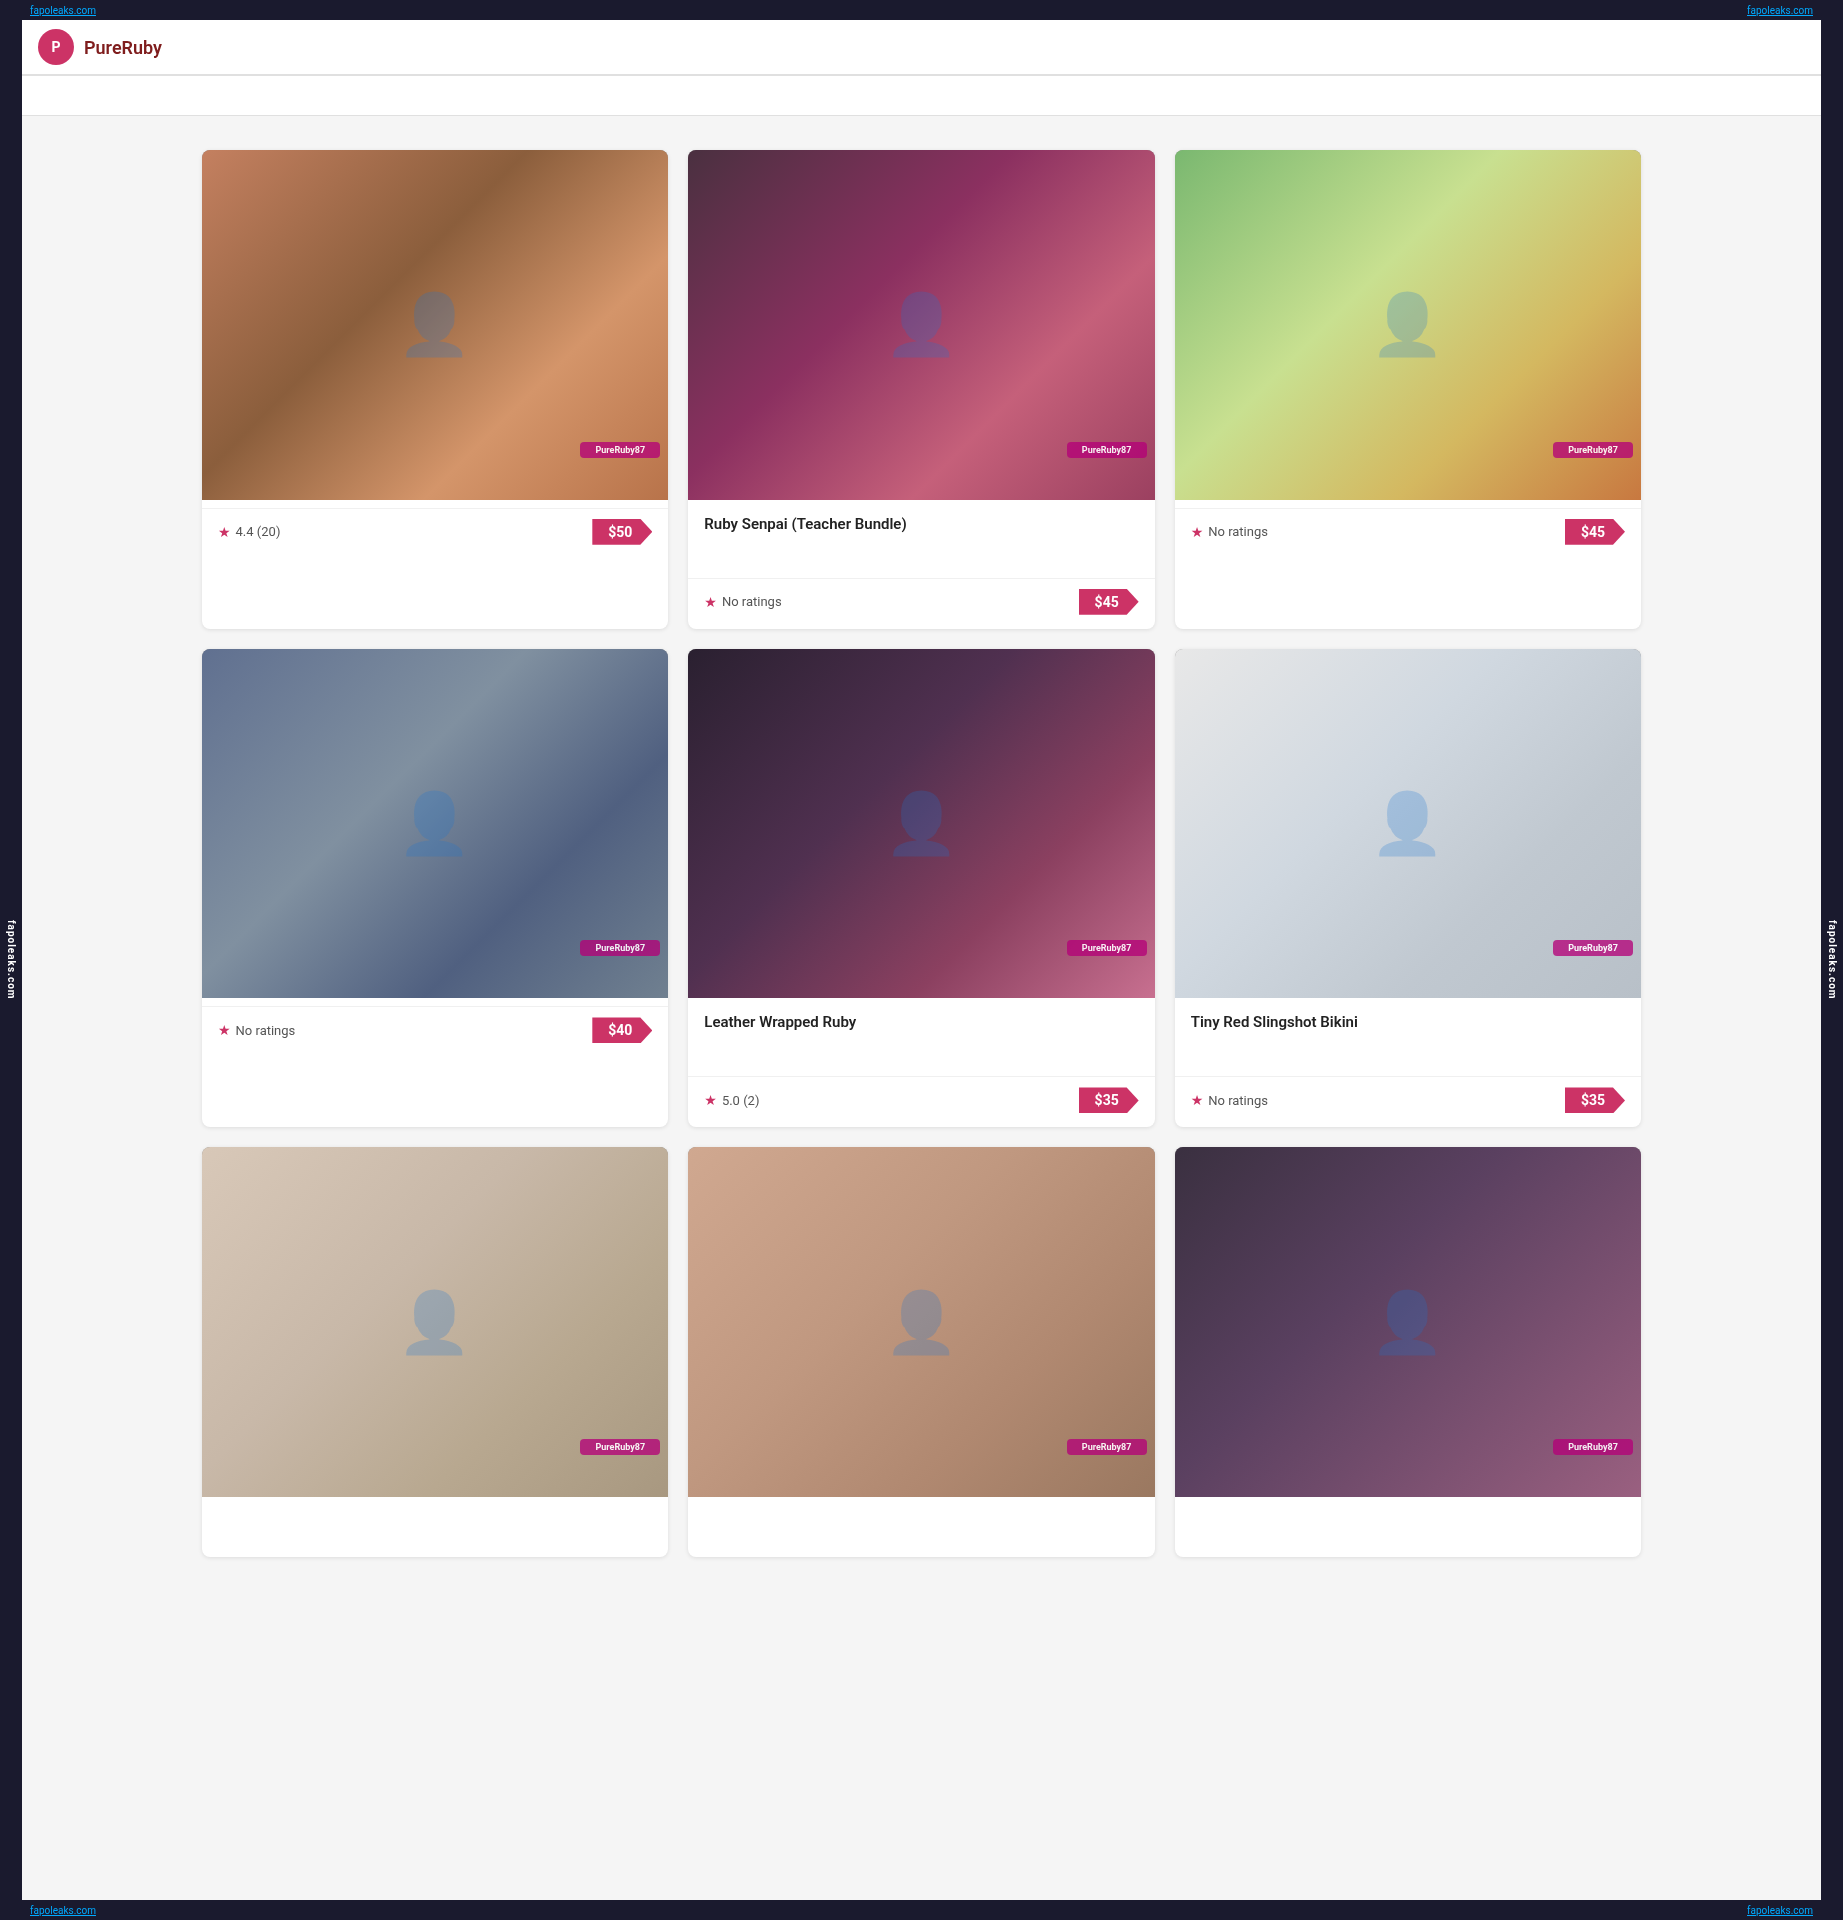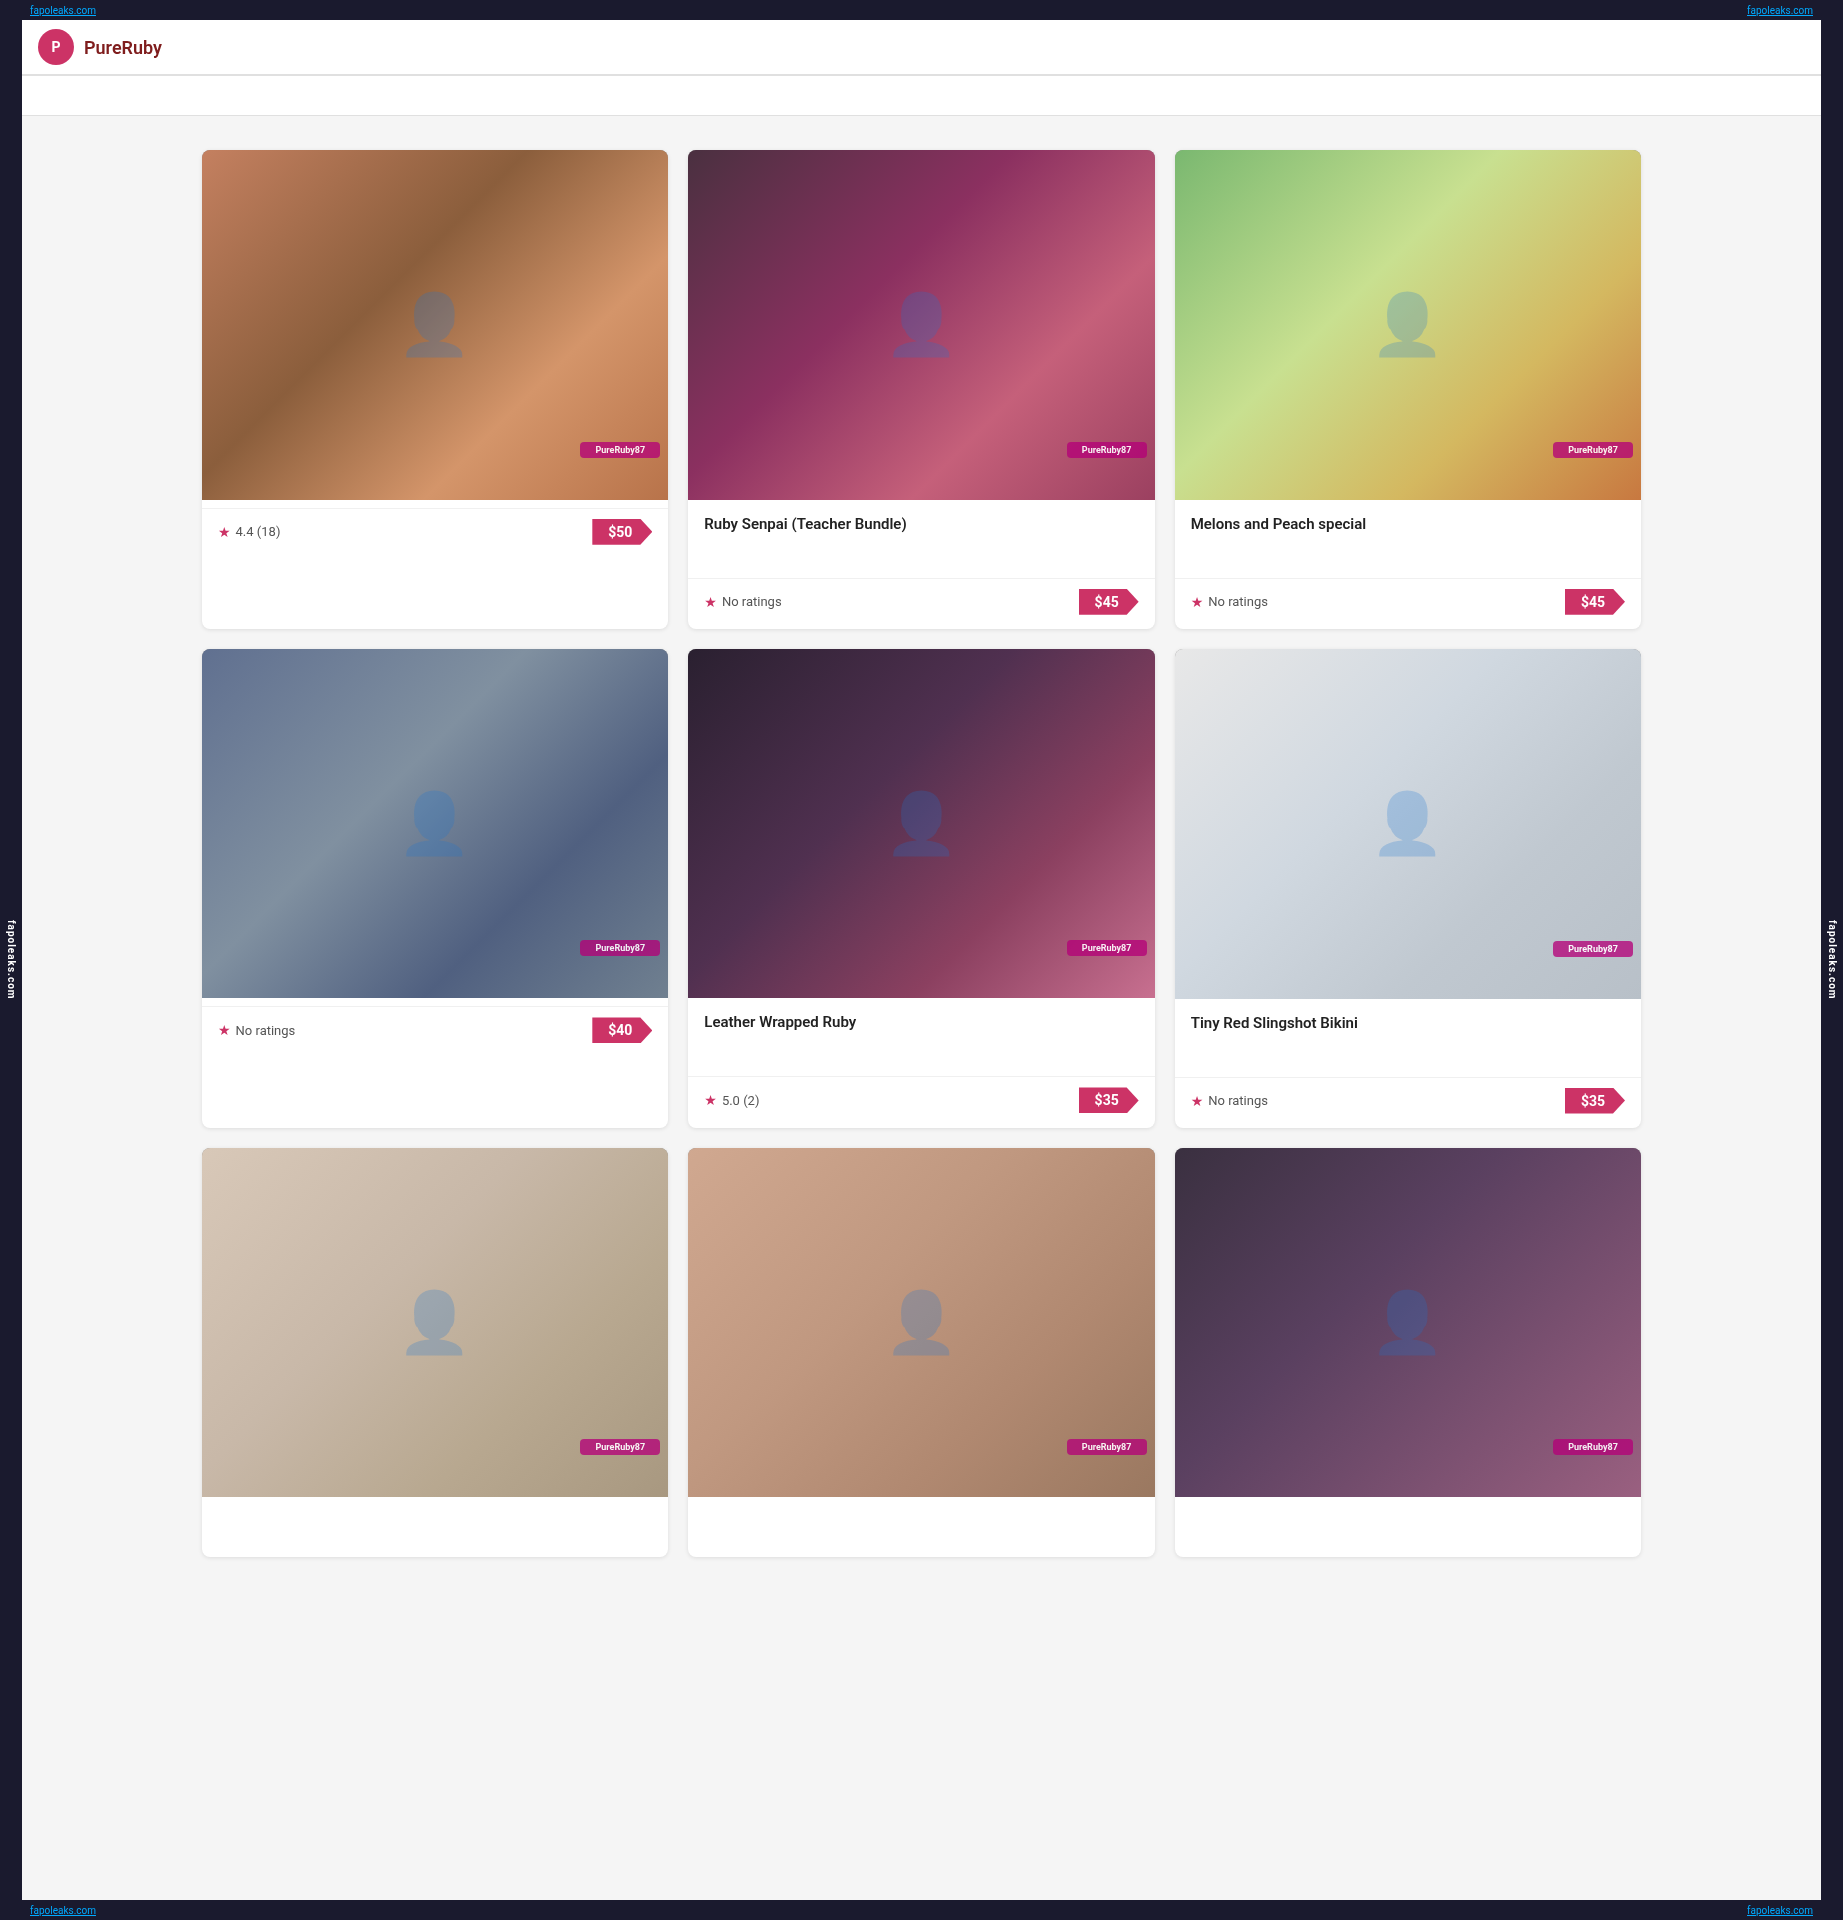--- a/index.html
+++ b/index.html
@@ -271,21 +271,21 @@
           <div class="product-image-placeholder photo-1">
             <div class="person-silhouette">👤</div>
           </div>
           <div class="watermark">
             <div class="watermark-inner">PureRuby87</div>
           </div>
         </div>
         <div class="product-footer">
           <div class="rating-area">
             <span class="star-icon">★</span>
-            <span>4.4 (18)</span>
+            <span>4.4 (20)</span>
           </div>
           <div class="price-badge">$50</div>
         </div>
       </div>
       <div class="product-card">
         <div class="product-image-container">
           <div class="product-image-placeholder photo-2">
             <div class="person-silhouette">👤</div>
           </div>
           <div class="watermark">
@@ -305,23 +305,20 @@
       </div>
       <div class="product-card">
         <div class="product-image-container">
           <div class="product-image-placeholder photo-3">
             <div class="person-silhouette">👤</div>
           </div>
           <div class="watermark">
             <div class="watermark-inner">PureRuby87</div>
           </div>
         </div>
-        <div class="product-info">
-          <div class="product-title">Melons and Peach special</div>
-        </div>
         <div class="product-footer">
           <div class="rating-area">
             <span class="star-icon">★</span>
             <span>No ratings</span>
           </div>
           <div class="price-badge">$45</div>
         </div>
       </div>
       <div class="product-card">
         <div class="product-image-container">

